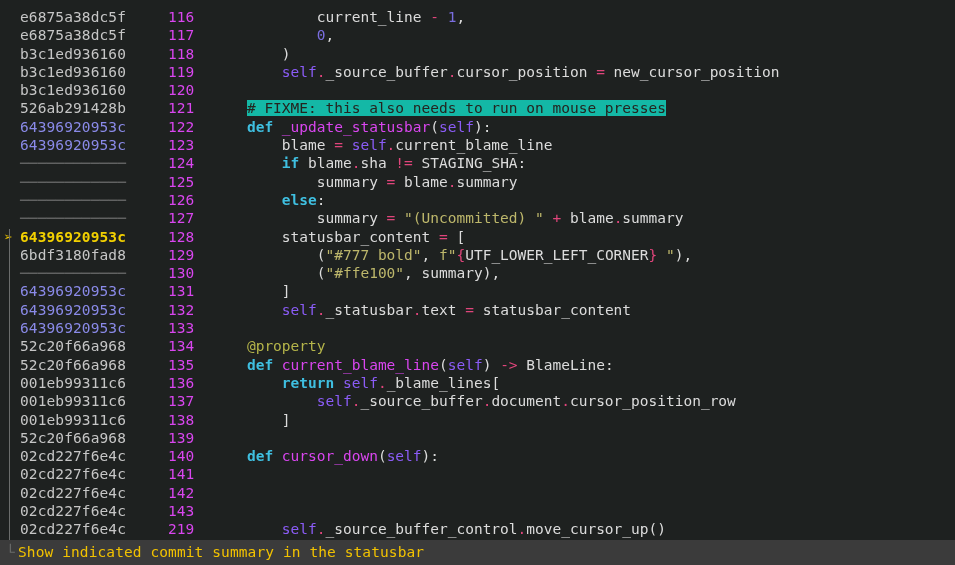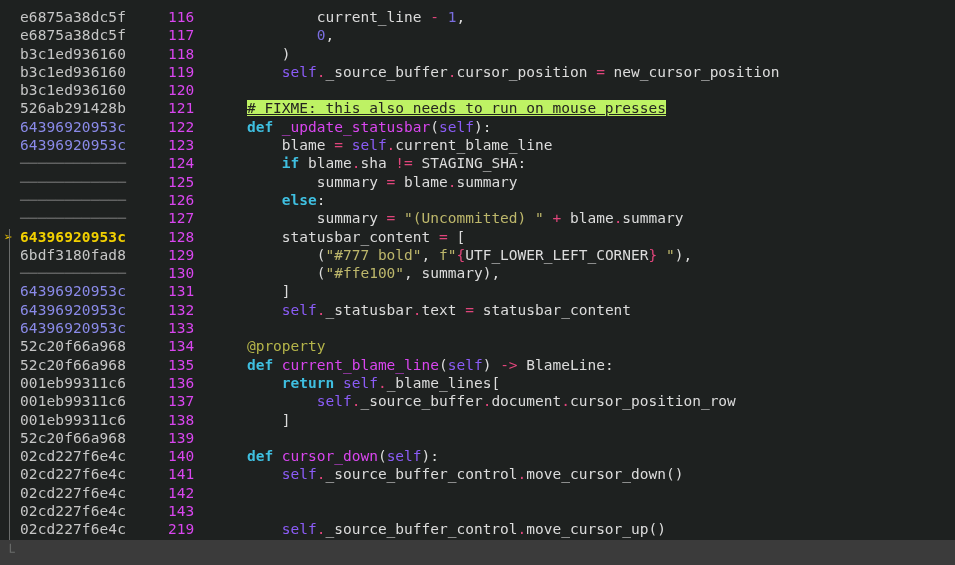--- a/index.html
+++ b/index.html
@@ -96,23 +96,22 @@
   .t-kw      { color: #3fbfe0; font-weight: bold; }
   .t-fn      { color: #d946ef; }
   .t-self    { color: #8b5cf6; }
   .t-op      { color: #e0457b; }
   .t-num     { color: #7a6ee0; }
   .t-str     { color: #bdb76b; }
   .t-deco    { color: #b5b54a; }
   .t-plain   { color: #dcdcdc; }
   .t-fbrace  { color: #e0457b; }
   .t-comment {
-    background: #bef264;
+    background: #14b8a6;
     color: #24241f;
-    text-decoration: underline;
   }
 
   
   .statusbar {
     position: absolute;
     left: 0;
     top: 540px;
     width: 955px;
     height: 25px;
     background: #3b3b3b;
@@ -158,28 +157,29 @@
         <div class="row"><span class="marker-col"></span><span class="sha-col sha-purple">64396920953c</span><span class="lnum-col">131</span><span class="code-col"><span class="t-plain">        ]</span></span></div>
         <div class="row"><span class="marker-col"></span><span class="sha-col sha-purple">64396920953c</span><span class="lnum-col">132</span><span class="code-col"><span class="t-plain">        </span><span class="t-self">self</span><span class="t-op">.</span><span class="t-plain">_statusbar</span><span class="t-op">.</span><span class="t-plain">text </span><span class="t-op">=</span><span class="t-plain"> statusbar_content</span></span></div>
         <div class="row"><span class="marker-col"></span><span class="sha-col sha-purple">64396920953c</span><span class="lnum-col">133</span><span class="code-col"></span></div>
         <div class="row"><span class="marker-col"></span><span class="sha-col sha-plain">52c20f66a968</span><span class="lnum-col">134</span><span class="code-col"><span class="t-plain">    </span><span class="t-deco">@property</span></span></div>
         <div class="row"><span class="marker-col"></span><span class="sha-col sha-plain">52c20f66a968</span><span class="lnum-col">135</span><span class="code-col"><span class="t-plain">    </span><span class="t-kw">def</span><span class="t-plain"> </span><span class="t-fn">current_blame_line</span><span class="t-plain">(</span><span class="t-self">self</span><span class="t-plain">) </span><span class="t-op">-&gt;</span><span class="t-plain"> BlameLine:</span></span></div>
         <div class="row"><span class="marker-col"></span><span class="sha-col sha-plain">001eb99311c6</span><span class="lnum-col">136</span><span class="code-col"><span class="t-plain">        </span><span class="t-kw">return</span><span class="t-plain"> </span><span class="t-self">self</span><span class="t-op">.</span><span class="t-plain">_blame_lines[</span></span></div>
         <div class="row"><span class="marker-col"></span><span class="sha-col sha-plain">001eb99311c6</span><span class="lnum-col">137</span><span class="code-col"><span class="t-plain">            </span><span class="t-self">self</span><span class="t-op">.</span><span class="t-plain">_source_buffer</span><span class="t-op">.</span><span class="t-plain">document</span><span class="t-op">.</span><span class="t-plain">cursor_position_row</span></span></div>
         <div class="row"><span class="marker-col"></span><span class="sha-col sha-plain">001eb99311c6</span><span class="lnum-col">138</span><span class="code-col"><span class="t-plain">        ]</span></span></div>
         <div class="row"><span class="marker-col"></span><span class="sha-col sha-plain">52c20f66a968</span><span class="lnum-col">139</span><span class="code-col"></span></div>
         <div class="row"><span class="marker-col"></span><span class="sha-col sha-plain">02cd227f6e4c</span><span class="lnum-col">140</span><span class="code-col"><span class="t-plain">    </span><span class="t-kw">def</span><span class="t-plain"> </span><span class="t-fn">cursor_down</span><span class="t-plain">(</span><span class="t-self">self</span><span class="t-plain">):</span></span></div>
-        <div class="row"><span class="marker-col"></span><span class="sha-col sha-plain">02cd227f6e4c</span><span class="lnum-col">141</span><span class="code-col"><span class="t-plain">        </span><span class="t-self">self</span><span class="t-op">.</span><span class="t-plain">_source_buffer_control</span><span class="t-op">.</span><span class="t-plain">move_cursor_down()</span></span></div>
+        <div class="row"><span class="marker-col"></span><span class="sha-col sha-plain">02cd227f6e4c</span><span class="lnum-col">141</span></div>
         <div class="row"><span class="marker-col"></span><span class="sha-col sha-plain">02cd227f6e4c</span><span class="lnum-col">142</span><span class="code-col"></span></div>
         <div class="row"><span class="marker-col"></span><span class="sha-col sha-plain">02cd227f6e4c</span><span class="lnum-col">143</span></div>
         <div class="row"><span class="marker-col"></span><span class="sha-col sha-plain">02cd227f6e4c</span><span class="lnum-col">219</span><span class="code-col"><span class="t-plain">        </span><span class="t-self">self</span><span class="t-op">.</span><span class="t-plain">_source_buffer_control</span><span class="t-op">.</span><span class="t-plain">move_cursor_up()</span></span></div>
         <div class="row"><span class="marker-col"></span><span class="sha-col sha-plain">02cd227f6e4c</span><span class="lnum-col">145</span><span class="code-col"></span></div>
       </div>
   </div>
 
   <div class="guide-rail"></div>
   <div class="guide-foot"></div>
 
   <div class="statusbar">
     <span class="statusbar-corner">└</span>
+    <span class="statusbar-text">Show indicated commit summary in the statusbar</span>
   </div>
 
 </div>
 
 </body></html>

